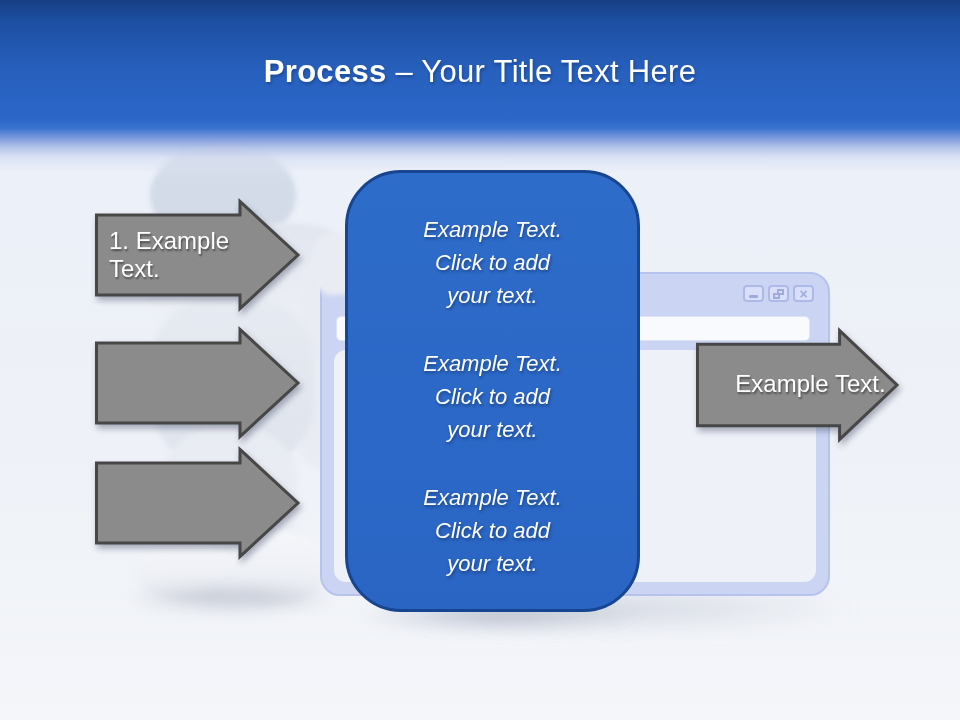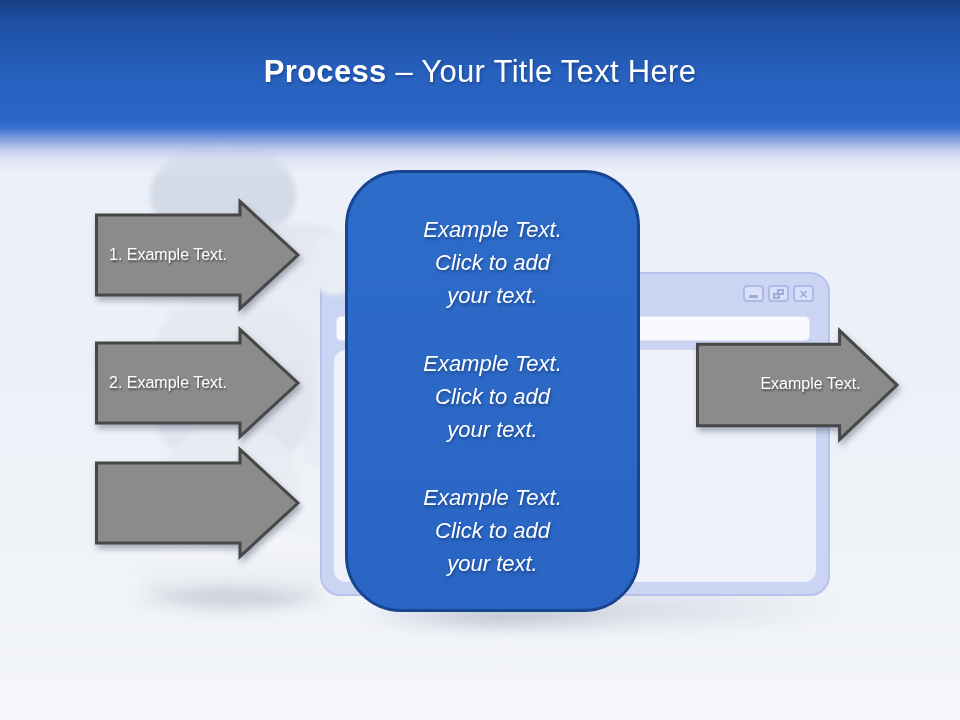--- a/index.html
+++ b/index.html
@@ -68,21 +68,21 @@
   .g-restore::before{content:"";position:absolute;right:0;top:0;width:7px;height:6px;
     border:2px solid #9fabdb;box-sizing:border-box;}
   .g-restore::after{content:"";position:absolute;left:0;bottom:0;width:7px;height:6px;
     border:2px solid #9fabdb;background:#d9dff8;box-sizing:border-box;}
   .g-close{font-size:14px;font-weight:700;line-height:1;}
   
   .arrow{position:absolute;width:205px;height:110px;z-index:4;}
   .arrow svg{display:block;overflow:visible;
     filter:drop-shadow(2px 4px 3px rgba(70,80,105,.45));}
   .arrow-label{position:absolute;left:0;top:15px;height:80px;width:175px;
-    display:flex;align-items:center;color:#ffffff;font-size:16px;
+    display:flex;align-items:center;color:#ffffff;font-size:24px;
     text-shadow:1px 2px 2px rgba(0,0,0,.45);padding-left:14px;box-sizing:border-box;}
   .arrow-1{left:95px;top:200px;}
   .arrow-2{left:95px;top:328px;}
   .arrow-3{left:95px;top:448px;}
   .arrow-right{left:696px;top:329px;width:203px;height:112px;z-index:4;}
   .arrow-right .arrow-label{width:203px;justify-content:center;padding-left:26px;}
   
   .bluebox{position:absolute;left:345px;top:170px;width:295px;height:442px;z-index:5;
     background:linear-gradient(180deg,#2e6cca,#2a65c4);
     border:3px solid #17458f;border-radius:56px;box-sizing:border-box;
@@ -131,21 +131,20 @@
   <div class="arrow arrow-1">
     <svg width="205" height="110" viewBox="0 0 205 110">
       <polygon points="1.5,15 145,15 145,1.5 203,55 145,108.5 145,95 1.5,95" fill="#8b8b8b" stroke="#474747" stroke-width="3"></polygon>
     </svg>
     <div class="arrow-label">1. Example Text.</div>
   </div>
   <div class="arrow arrow-2">
     <svg width="205" height="110" viewBox="0 0 205 110">
       <polygon points="1.5,15 145,15 145,1.5 203,55 145,108.5 145,95 1.5,95" fill="#8b8b8b" stroke="#474747" stroke-width="3"></polygon>
     </svg>
-    <div class="arrow-label">2. Example Text.</div>
   </div>
   <div class="arrow arrow-3">
     <svg width="205" height="110" viewBox="0 0 205 110">
       <polygon points="1.5,15 145,15 145,1.5 203,55 145,108.5 145,95 1.5,95" fill="#8b8b8b" stroke="#474747" stroke-width="3"></polygon>
     </svg>
   </div>
 
   <div class="arrow arrow-right">
     <svg width="203" height="112" viewBox="0 0 205 110" preserveAspectRatio="none">
       <polygon points="1.5,15 145,15 145,1.5 203,55 145,108.5 145,95 1.5,95" fill="#8b8b8b" stroke="#474747" stroke-width="3"></polygon>

